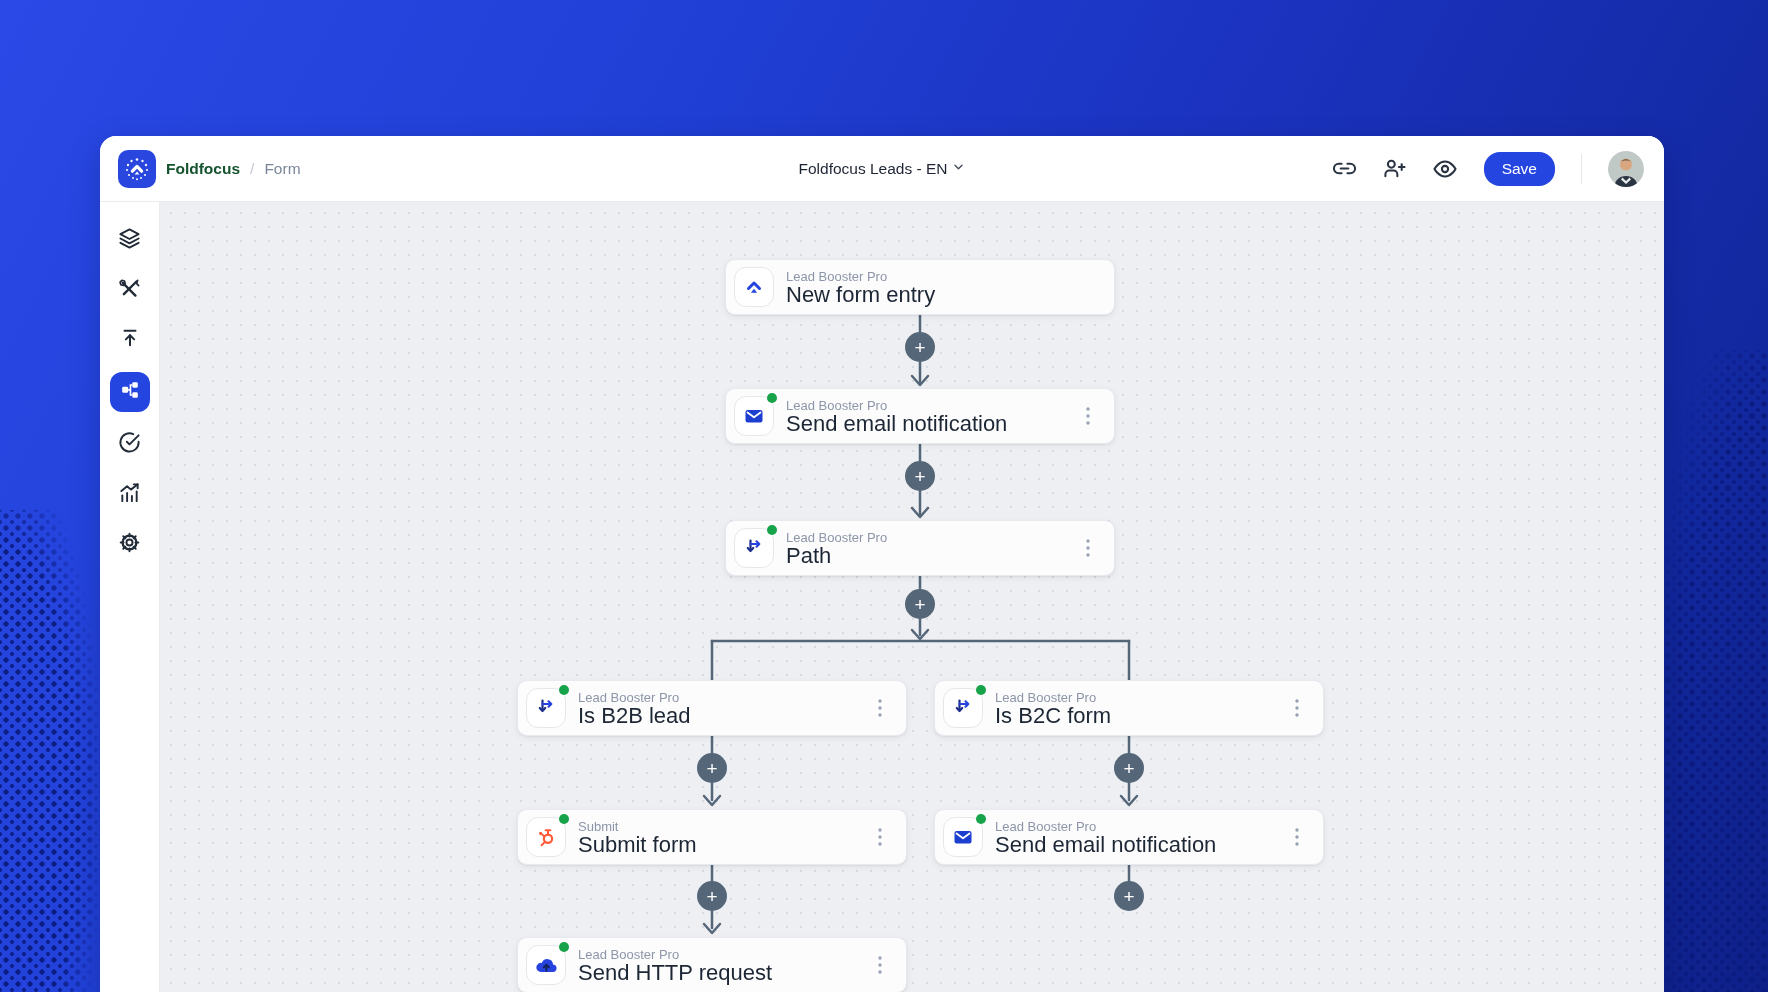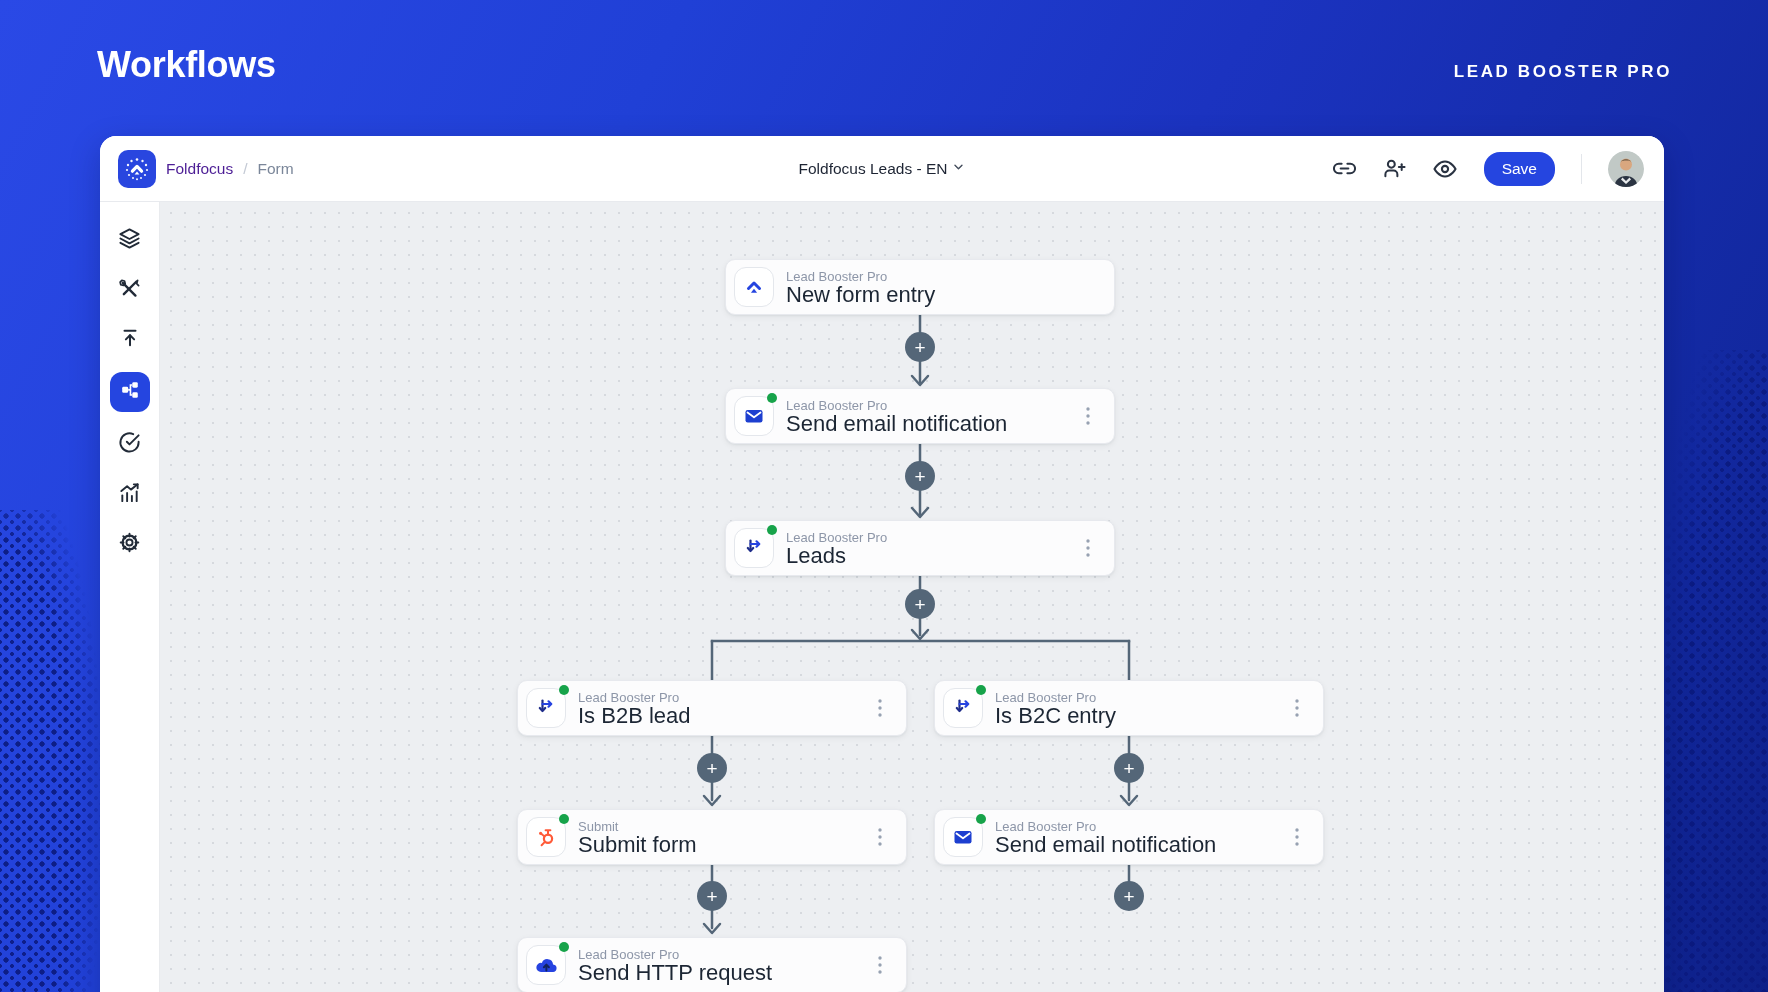--- a/index.html
+++ b/index.html
@@ -32,21 +32,21 @@
     position:absolute; left:100px; top:136px; width:1564px; height:900px;
     background:#fff; border-radius:16px 16px 0 0; overflow:hidden;
     box-shadow:0 10px 30px rgba(5,12,60,.25);
   }
 
   
   .toolbar { position:relative; height:66px; background:#fff; border-bottom:1px solid #e8eaee;
     display:flex; align-items:center; padding:0 20px 0 18px; }
   .logo { width:38px; height:38px; border-radius:10px; background:#2946df; display:flex; align-items:center; justify-content:center; flex:0 0 auto; }
   .breadcrumb { display:flex; align-items:center; gap:10px; margin-left:10px; font-size:15.5px; }
-  .crumb-app { color:#4c1d95; font-weight:400; cursor:pointer; }
+  .crumb-app { color:#14532d; font-weight:700; cursor:pointer; }
   .crumb-sep { color:#c3c9d4; }
   .crumb-section { color:#7a8699;text-align:right; }
   .selector { position:absolute; left:50%; top:50%; transform:translate(-50%,-50%);
     display:flex; align-items:flex-end; gap:4px; cursor:pointer; }
   .selector-label { color:#1d2433; font-size:15.5px; }
   .tb-actions { margin-left:auto; display:flex; align-items:center; gap:24px; }
   .tb-icon { width:26px; height:26px; display:flex; align-items:center; justify-content:center; cursor:pointer; }
   .save-btn { background:#2545e0; color:#fff; border:none; border-radius:16px; font-family:inherit;
     font-size:15.5px; padding:8px 18px; cursor:pointer; margin-left:2px; }
   .tb-divider { width:1px; height:30px; background:#e3e6eb; margin:0 2px; }
@@ -81,24 +81,20 @@
     display:flex; align-items:center; justify-content:center; font-size:19px; font-weight:400; line-height:1;
     cursor:pointer; border:none; font-family:inherit; }
 </style>
 </head>
 <body>
 
 <div class="page">
   <div class="halftone left"></div>
   <div class="halftone right"></div>
 
-  <div class="page-header">
-    <div class="page-title">Workflows</div>
-    <div class="brand">LEAD BOOSTER PRO</div>
-  </div>
 
   <div class="card">
 
     <div class="toolbar">
       <div class="logo">
         <svg width="30" height="30" viewBox="0 0 30 30">
           <g fill="#fff" opacity=".95">
             <circle cx="15" cy="5.5" r="1.3"></circle>
               <circle cx="20.5" cy="7" r="1.2"></circle>
               <circle cx="24" cy="11" r="1.2"></circle>
@@ -310,21 +306,21 @@
             <svg width="24" height="24" viewBox="0 0 24 24" fill="none" stroke-linecap="round" stroke-linejoin="round">
               <path d="M8.5 4.5 V14" stroke="#1f2d8a" stroke-width="2.2"></path>
               <path d="M5.8 12 L8.5 15 L11.2 12" stroke="#1f2d8a" stroke-width="2.2"></path>
               <path d="M8.5 8 h8" stroke="#2643e0" stroke-width="2.2"></path>
               <path d="M14.5 5.3 L17.3 8 L14.5 10.7" stroke="#2643e0" stroke-width="2.2"></path>
             </svg>
             <span class="status-dot"></span>
           </span>
           <div class="node-text">
             <div class="node-app">Lead Booster Pro</div>
-            <div class="node-title">Leads</div>
+            <div class="node-title">Path</div>
           </div>
           <span class="kebab">
             <svg width="4" height="18" viewBox="0 0 4 18">
                 <circle cx="2" cy="2" r="1.7" fill="#97a1b2"></circle>
                 <circle cx="2" cy="9" r="1.7" fill="#97a1b2"></circle>
                 <circle cx="2" cy="16" r="1.7" fill="#97a1b2"></circle>
               </svg>
           </span>
         </div>
 
@@ -356,21 +352,21 @@
             <svg width="24" height="24" viewBox="0 0 24 24" fill="none" stroke-linecap="round" stroke-linejoin="round">
               <path d="M8.5 4.5 V14" stroke="#1f2d8a" stroke-width="2.2"></path>
               <path d="M5.8 12 L8.5 15 L11.2 12" stroke="#1f2d8a" stroke-width="2.2"></path>
               <path d="M8.5 8 h8" stroke="#2643e0" stroke-width="2.2"></path>
               <path d="M14.5 5.3 L17.3 8 L14.5 10.7" stroke="#2643e0" stroke-width="2.2"></path>
             </svg>
             <span class="status-dot"></span>
           </span>
           <div class="node-text">
             <div class="node-app">Lead Booster Pro</div>
-            <div class="node-title">Is B2C entry</div>
+            <div class="node-title">Is B2C form</div>
           </div>
           <span class="kebab">
             <svg width="4" height="18" viewBox="0 0 4 18">
                 <circle cx="2" cy="2" r="1.7" fill="#97a1b2"></circle>
                 <circle cx="2" cy="9" r="1.7" fill="#97a1b2"></circle>
                 <circle cx="2" cy="16" r="1.7" fill="#97a1b2"></circle>
               </svg>
           </span>
         </div>
 

